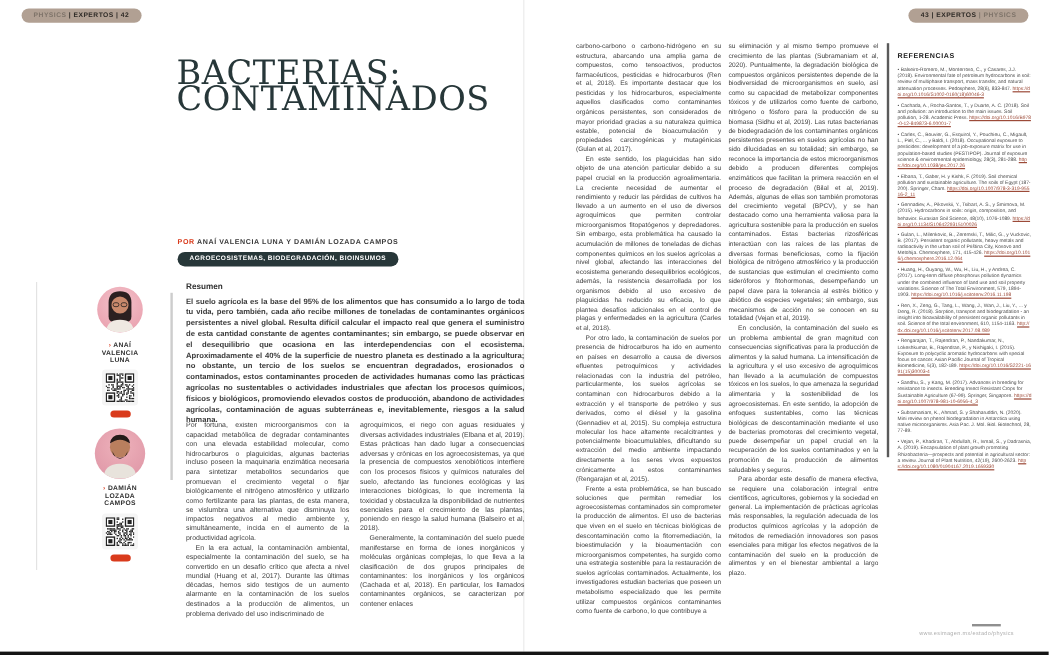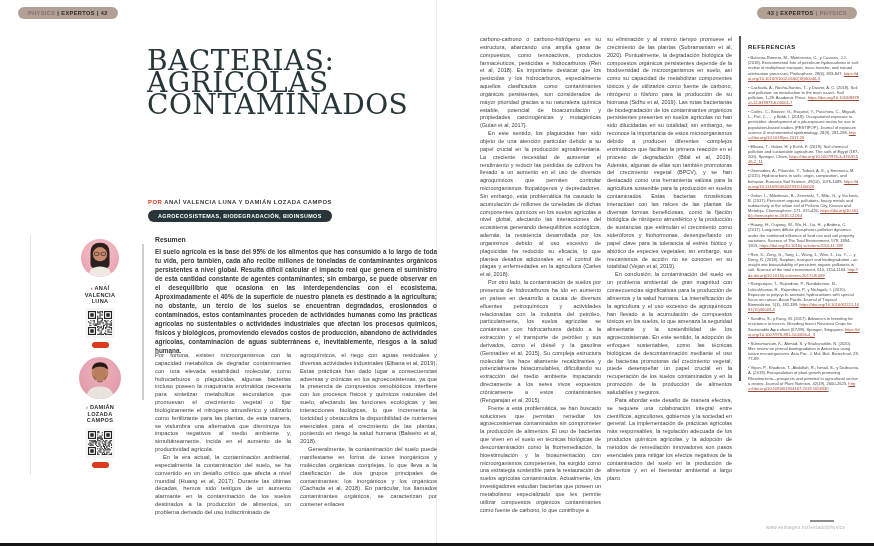--- a/index.html
+++ b/index.html
@@ -411,21 +411,20 @@
       <rect x="76.19047619047619" y="9.523809523809524" width="14.285714285714285" height="14.285714285714285" fill="#222"></rect>
       <rect x="0" y="66.66666666666667" width="33.333333333333336" height="33.333333333333336" fill="#222"></rect>
       <rect x="4.761904761904762" y="71.42857142857143" width="23.80952380952381" height="23.80952380952381" fill="#fff"></rect>
       <rect x="9.523809523809524" y="76.19047619047619" width="14.285714285714285" height="14.285714285714285" fill="#222"></rect>
     </svg>
 </div>
 <button class="abs link-btn btn-2"></button>
 
 <div class="abs title">
   <div>BACTERIAS:</div>
-  <div>AGRÍCOLAS</div>
   <div>CONTAMINADOS</div>
 </div>
 <div class="abs byline">
   <span class="prefix">POR </span><span>ANAÍ VALENCIA LUNA Y DAMIÁN LOZADA CAMPOS</span>
 </div>
 <div class="abs tag-pill">AGROECOSISTEMAS, BIODEGRADACIÓN, BIOINSUMOS</div>
 
 <div class="abs abstract-head">Resumen</div>
 <div class="abs abstract">El suelo agrícola es la base del 95% de los alimentos que has consumido a lo largo de toda tu vida, pero también, cada año recibe millones de toneladas de contaminantes orgánicos persistentes a nivel global. Resulta difícil calcular el impacto real que genera el suministro de esta cantidad constante de agentes contaminantes; sin embargo, se puede observar en el desequilibrio que ocasiona en las interdependencias con el ecosistema. Aproximadamente el 40% de la superficie de nuestro planeta es destinado a la agricultura; no obstante, un tercio de los suelos se encuentran degradados, erosionados o contaminados, estos contaminantes proceden de actividades humanas como las prácticas agrícolas no sustentables o actividades industriales que afectan los procesos químicos, físicos y biológicos, promoviendo elevados costos de producción, abandono de actividades agrícolas, contaminación de aguas subterráneas e, inevitablemente, riesgos a la salud humana.</div>
 

